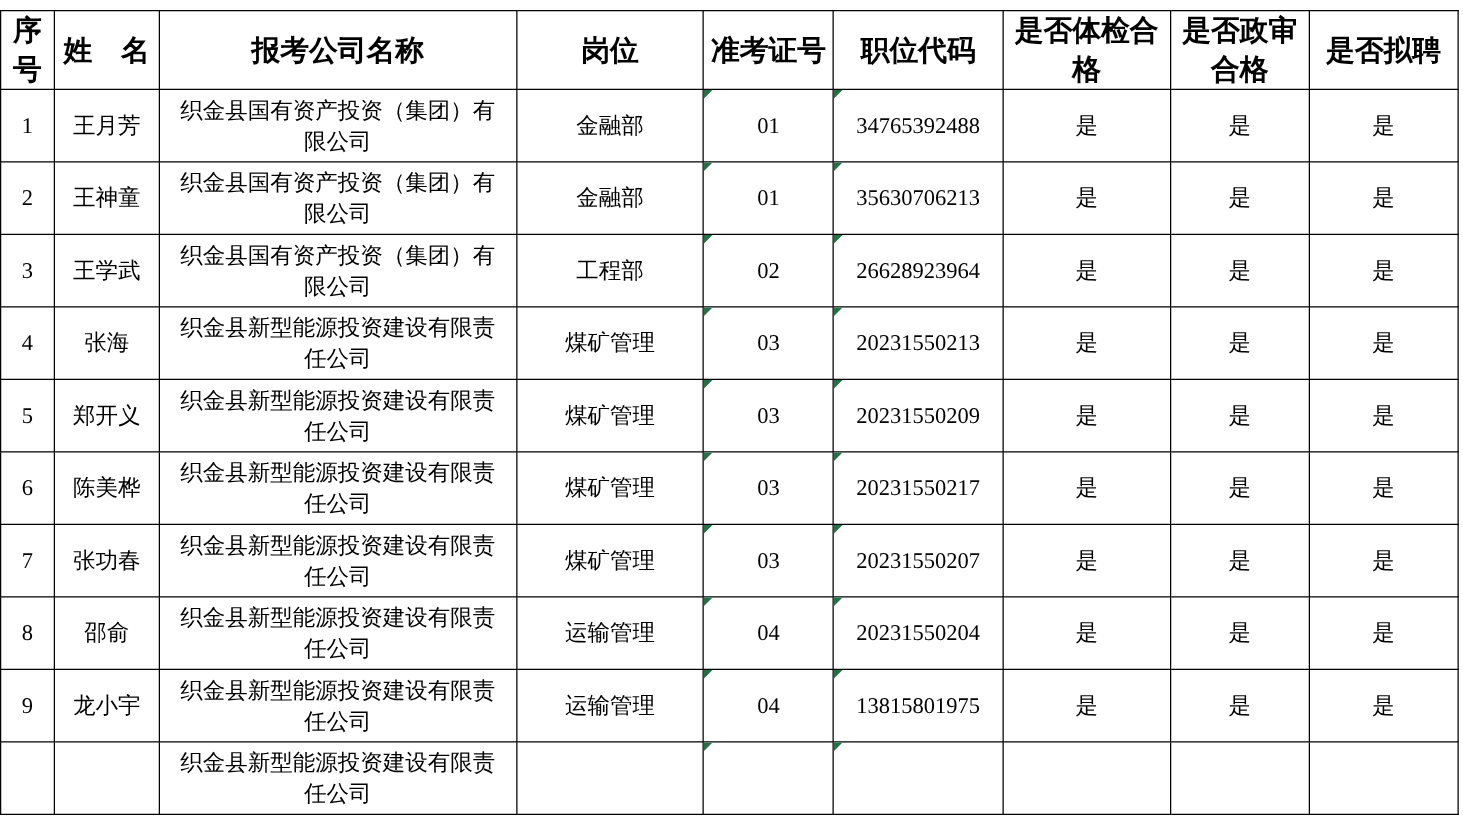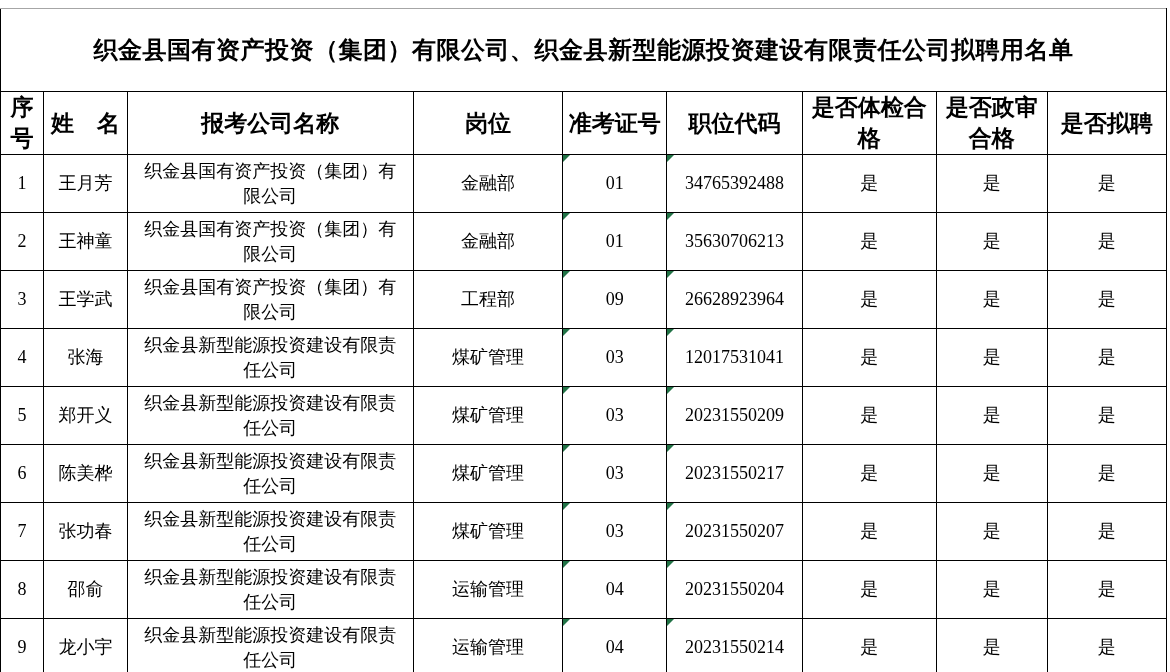--- a/index.html
+++ b/index.html
@@ -89,23 +89,20 @@
         <col class="c1">
         <col class="c2">
         <col class="c3">
       <col class="c4">
         <col class="c5">
         <col class="c6">
         <col class="c7">
         <col class="c8">
     </colgroup>
     <thead>
-      <tr class="title-row">
-        <th colspan="9">织金县国有资产投资（集团）有限公司、织金县新型能源投资建设有限责任公司拟聘用名单</th>
-      </tr>
       <tr class="header-row" id="header-row">
           <th>序号</th>
           <th>姓　名</th>
           <th>报考公司名称</th>
           <th>岗位</th>
           <th>准考证号</th>
           <th>职位代码</th>
           <th>是否体检合格</th>
           <th>是否政审合格</th>
           <th>是否拟聘</th>
@@ -132,33 +129,33 @@
           <td class="col5"><span class="tri"></span><span>35630706213</span></td>
           <td class="col6"><span>是</span></td>
           <td class="col7"><span>是</span></td>
           <td class="col8"><span>是</span></td>
         </tr>
         <tr>
           <td class="col0"><span>3</span></td>
           <td class="col1"><span>王学武</span></td>
           <td class="col2"><span>织金县国有资产投资（集团）有限公司</span></td>
           <td class="col3"><span>工程部</span></td>
-          <td class="col4"><span class="tri"></span><span>09</span></td>
+          <td class="col4"><span class="tri"></span><span>02</span></td>
           <td class="col5"><span class="tri"></span><span>26628923964</span></td>
           <td class="col6"><span>是</span></td>
           <td class="col7"><span>是</span></td>
           <td class="col8"><span>是</span></td>
         </tr>
         <tr>
           <td class="col0"><span>4</span></td>
           <td class="col1"><span>张海</span></td>
           <td class="col2"><span>织金县新型能源投资建设有限责任公司</span></td>
           <td class="col3"><span>煤矿管理</span></td>
           <td class="col4"><span class="tri"></span><span>03</span></td>
-          <td class="col5"><span class="tri"></span><span>12017531041</span></td>
+          <td class="col5"><span class="tri"></span><span>20231550213</span></td>
           <td class="col6"><span>是</span></td>
           <td class="col7"><span>是</span></td>
           <td class="col8"><span>是</span></td>
         </tr>
         <tr>
           <td class="col0"><span>5</span></td>
           <td class="col1"><span>郑开义</span></td>
           <td class="col2"><span>织金县新型能源投资建设有限责任公司</span></td>
           <td class="col3"><span>煤矿管理</span></td>
           <td class="col4"><span class="tri"></span><span>03</span></td>
@@ -199,21 +196,21 @@
           <td class="col6"><span>是</span></td>
           <td class="col7"><span>是</span></td>
           <td class="col8"><span>是</span></td>
         </tr>
         <tr>
           <td class="col0"><span>9</span></td>
           <td class="col1"><span>龙小宇</span></td>
           <td class="col2"><span>织金县新型能源投资建设有限责任公司</span></td>
           <td class="col3"><span>运输管理</span></td>
           <td class="col4"><span class="tri"></span><span>04</span></td>
-          <td class="col5"><span class="tri"></span><span>20231550214</span></td>
+          <td class="col5"><span class="tri"></span><span>13815801975</span></td>
           <td class="col6"><span>是</span></td>
           <td class="col7"><span>是</span></td>
           <td class="col8"><span>是</span></td>
         </tr>
         <tr>
           <td class="col0"></td>
           <td class="col1"></td>
           <td class="col2"><span>织金县新型能源投资建设有限责任公司</span></td>
           <td class="col3"></td>
           <td class="col4">

